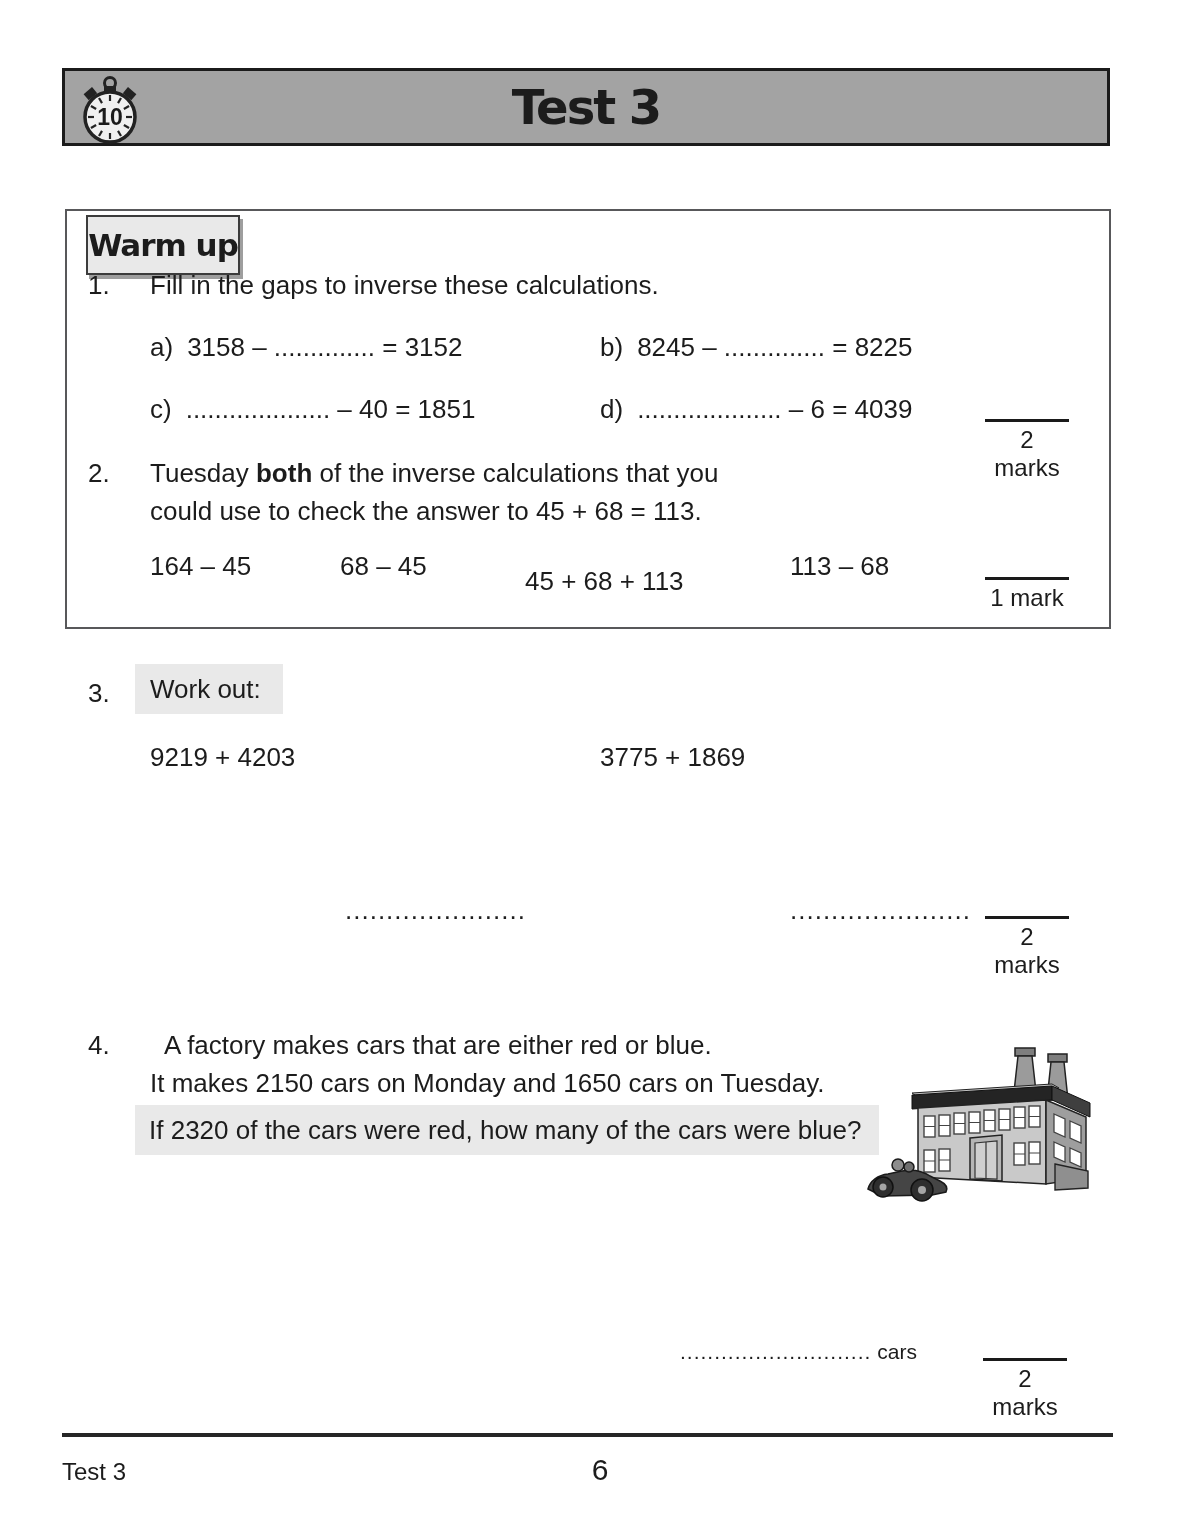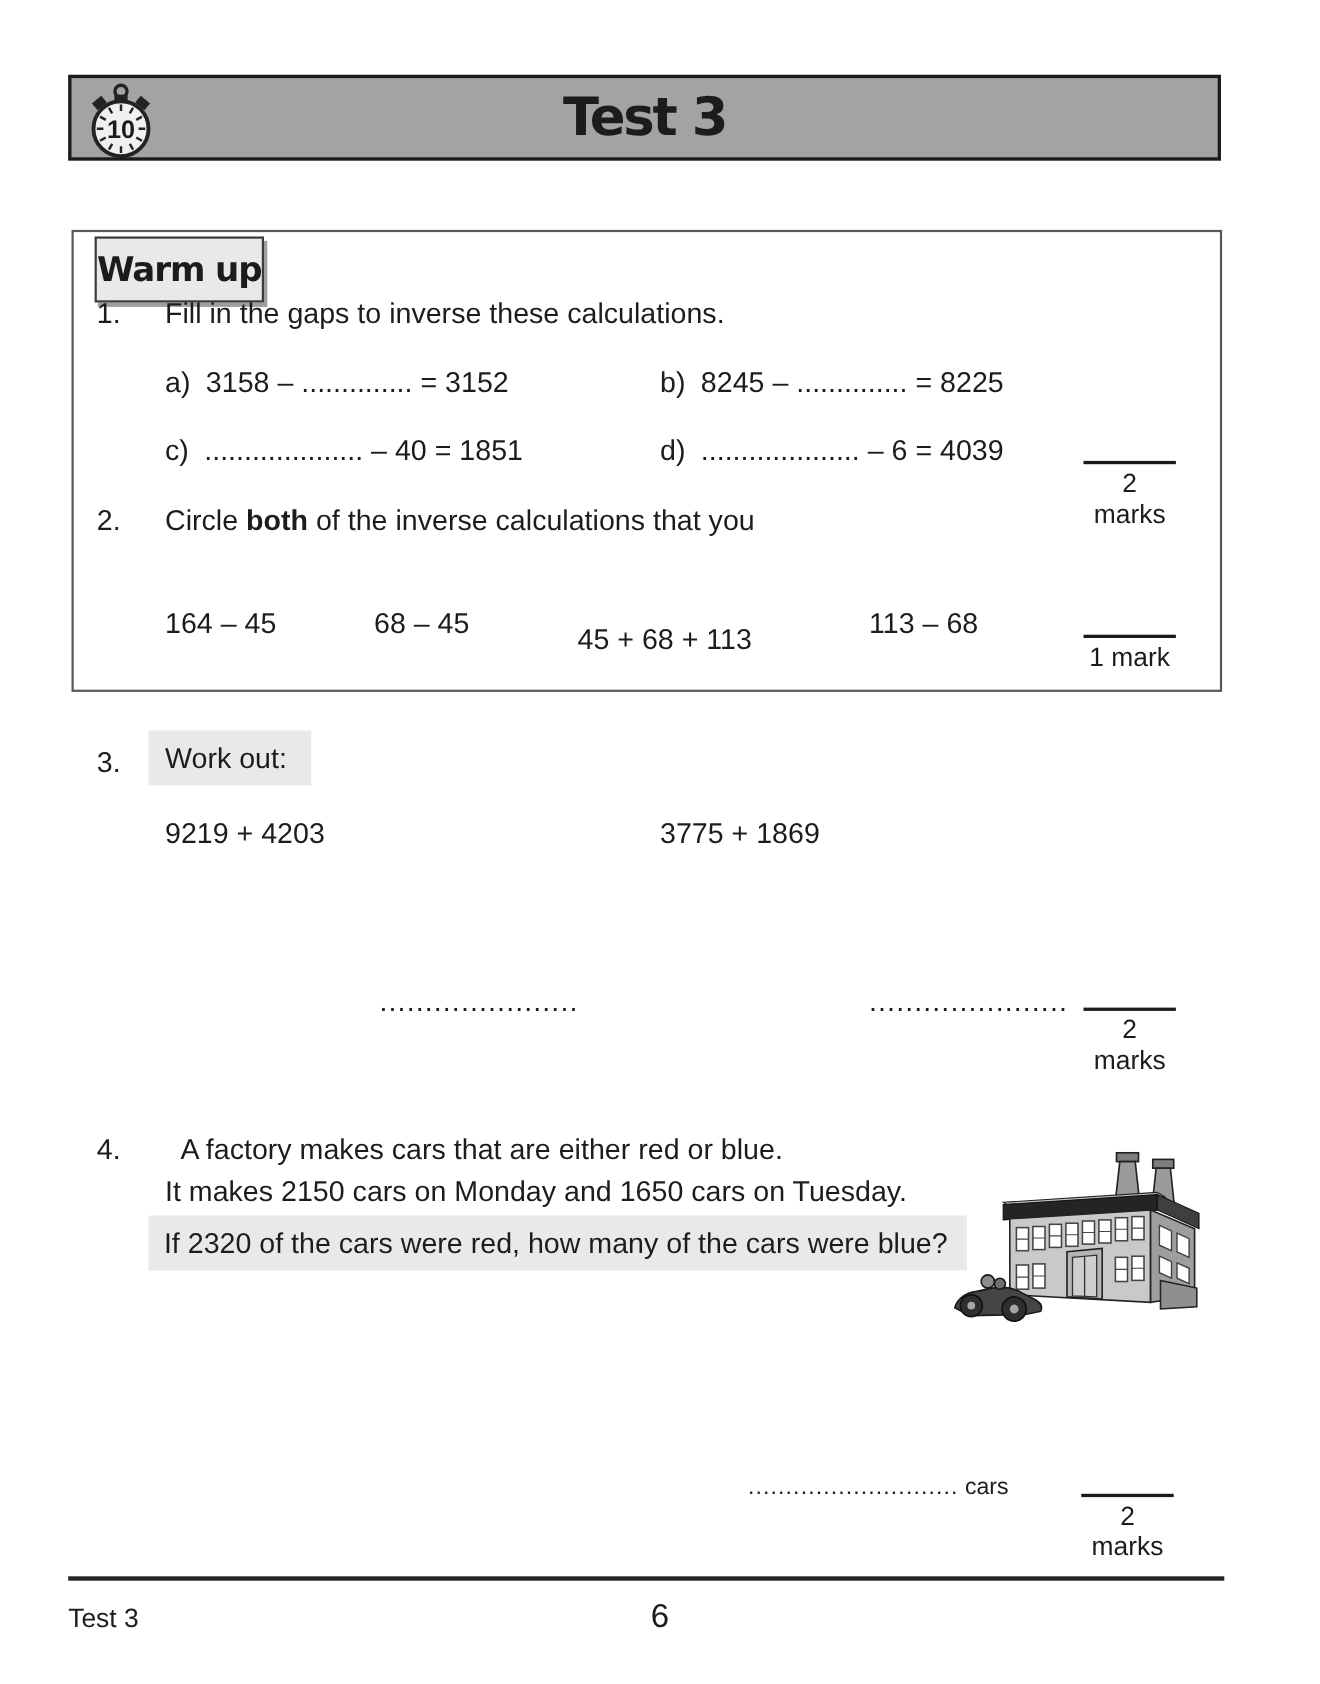--- a/index.html
+++ b/index.html
@@ -98,22 +98,23 @@
     <span class="qlabel">d)</span><span>.................... – 6 = 4039</span>
   </div>
 
   <div class="marks" style="left:985px;top:419px;">
     <div class="marks-line"></div>
     <div class="marks-text">2 marks</div>
   </div>
 
   <div class="qnum" style="top:458px;">2.</div>
   <div class="qtext" style="left:150px;top:458px;">
-    <span>Circle </span><b>both</b><span> of the inverse calculations that you</span>
-  </div>
+    <span>Tuesday </span><b>both</b><span> of the inverse calculations that you</span>
+  </div>
+  <div class="qtext" style="left:150px;top:496px;">could use to check the answer to 45 + 68 = 113.</div>
 
   <div class="qtext" style="left:150px;top:551px;">164 – 45</div>
   <div class="qtext" style="left:340px;top:551px;">68 – 45</div>
   <div class="qtext" style="left:525px;top:551px;margin-top:15px;">45 + 68 + 113</div>
   <div class="qtext" style="left:790px;top:551px;">113 – 68</div>
 
   <div class="marks" style="left:985px;top:577px;">
     <div class="marks-line"></div>
     <div class="marks-text">1 mark</div>
   </div>

